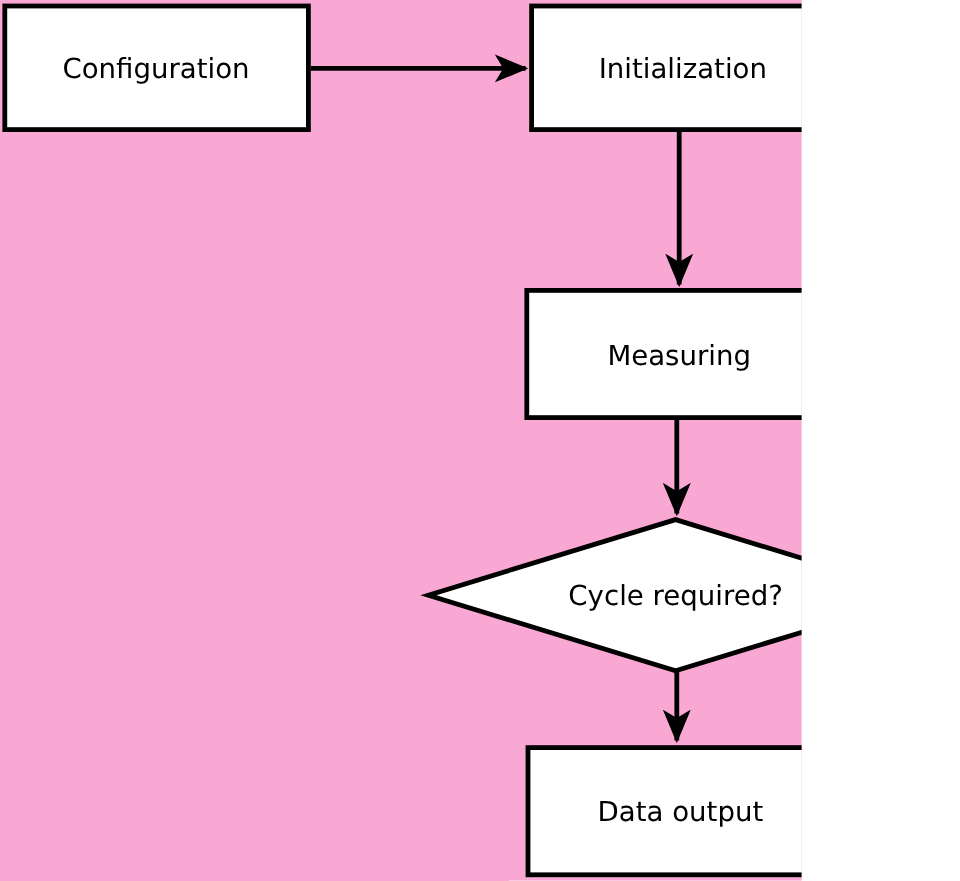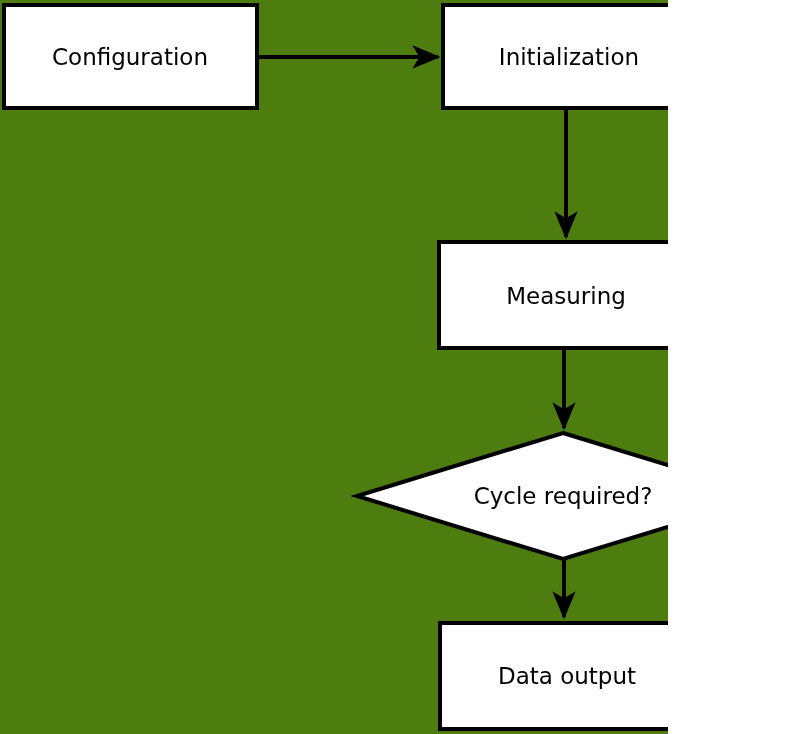--- a/index.html
+++ b/index.html
@@ -4,21 +4,21 @@
 <style>
   html, body {
     margin: 0;
     padding: 0;
     background: #ffffff;
   }
   .canvas {
     position: relative;
     width: 668px;
     height: 734px;
-    background: #4d7c0f;
+    background: #f9a8d4;
     overflow: hidden;
   }
   svg {
     display: block;
   }
   .node-shape {
     fill: #ffffff;
     stroke: #000000;
     stroke-width: 4;
   }

